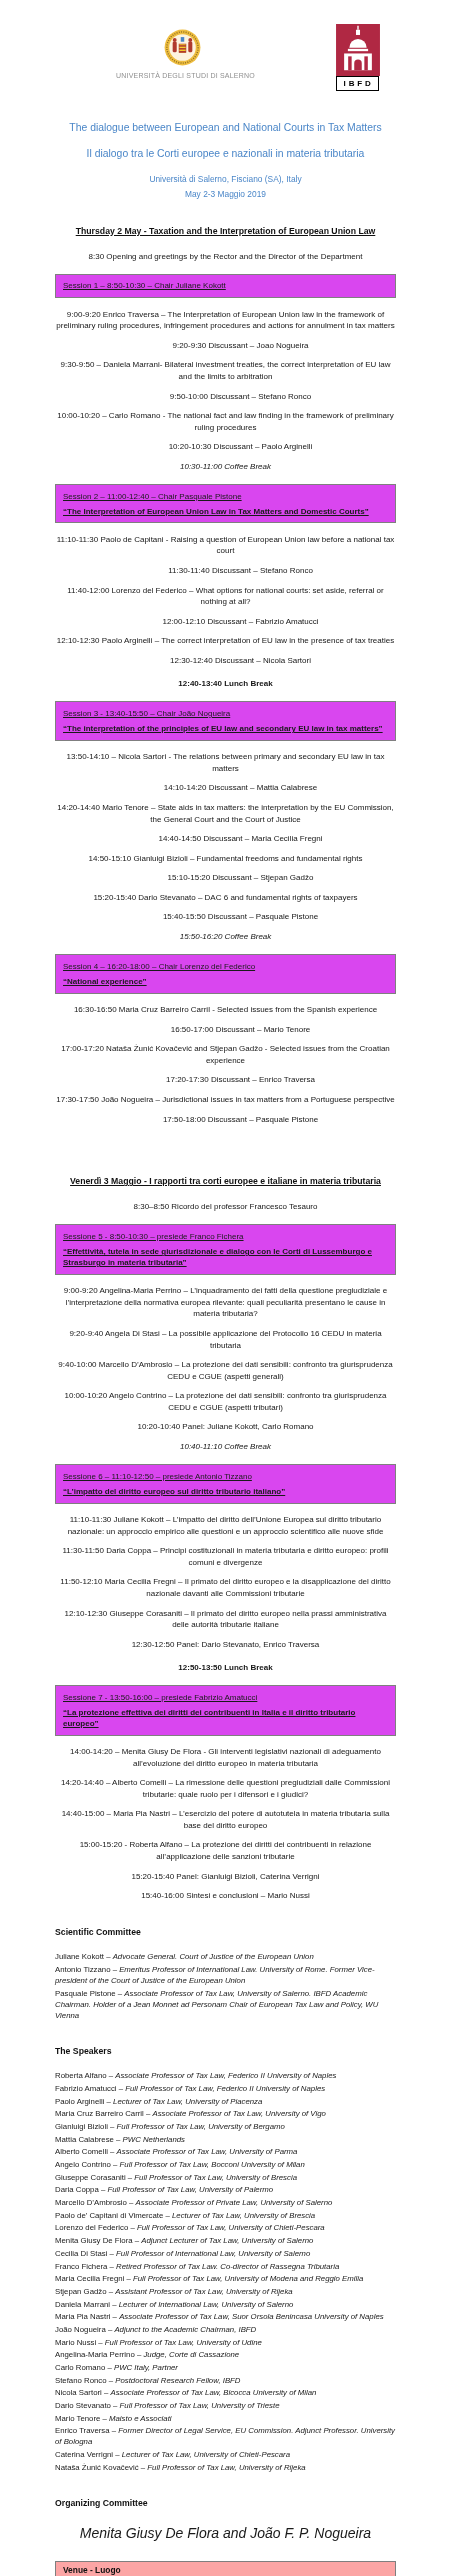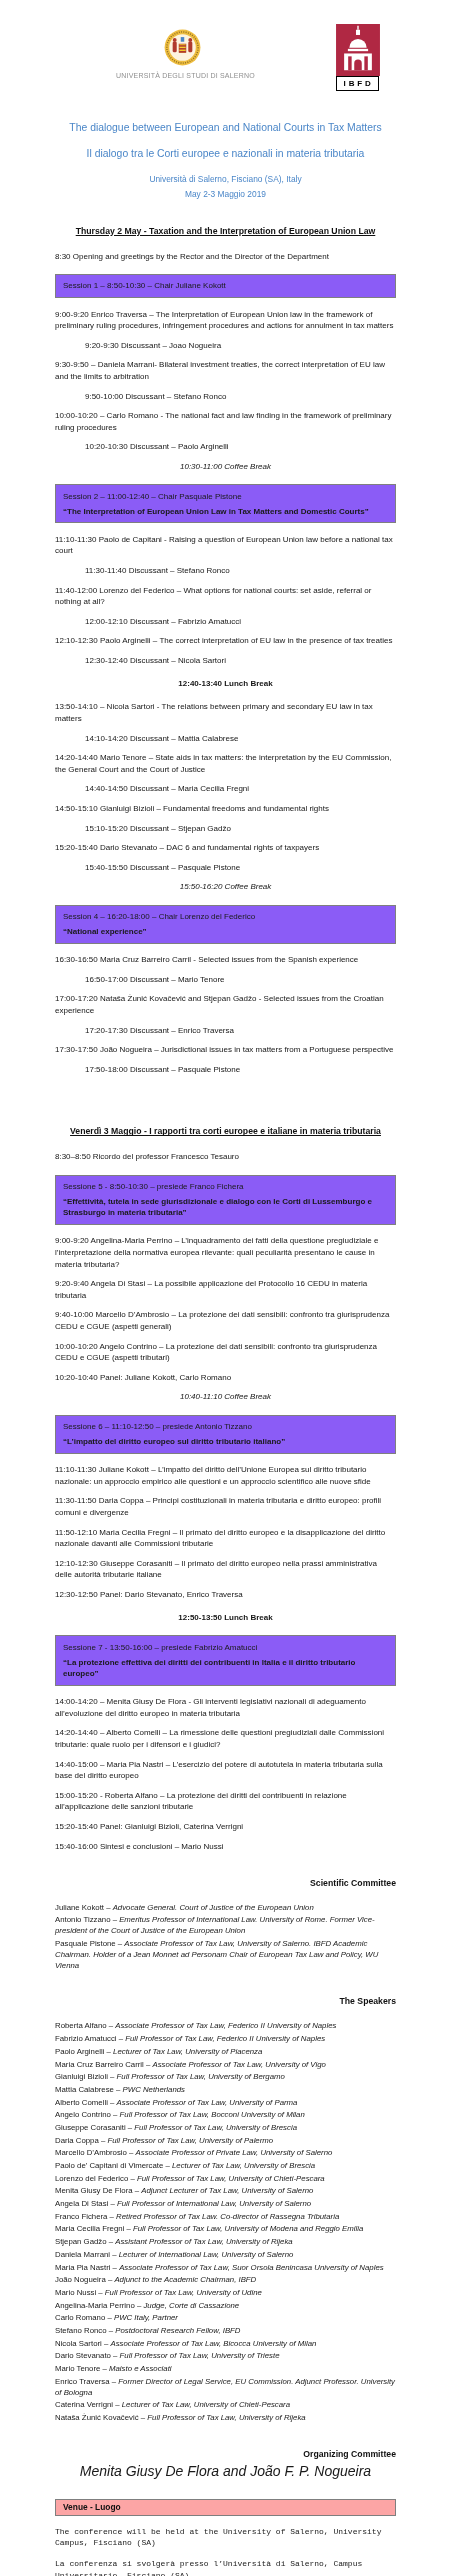--- a/index.html
+++ b/index.html
@@ -25,32 +25,32 @@
   .titles{text-align:center;margin-top:20px;}
   .title-main{color:#4a86c8;font-size:10.4px;margin:0 0 15px 0;font-weight:400;}
   .title-sub{color:#4a86c8;font-size:8.4px;margin:0 0 4.6px 0;font-weight:400;}
   
   .day-heading{
     text-align:center;font-weight:700;font-size:8.7px;
     text-decoration:underline;margin:27px 0 15px 0;color:#111;
   }
   .day2-heading{margin-top:51px;}
   
-  .item{font-size:8px;line-height:11.6px;margin:8px 0;color:#161616;}
+  .item{font-size:8px;line-height:11.6px;margin:8px 0;color:#161616;text-align:center;}
   .item.discussant{padding-left:30px;}
   .item.coffee{text-align:center;font-style:italic;font-weight:500;}
   .item.lunch{text-align:center;font-weight:700;margin:11.6px 0;}
   .session-box{
-    background:#8b5cf6;border:0.6px solid #7f7f7f;
-    padding:1.7px 7px;margin:11.6px 0 10.4px 0;
+    background:#d946ef;border:0.6px solid #7f7f7f;
+    padding:1.7px 7px;margin:11.6px 0 10.4px 0;text-decoration:underline;
   }
   .session-box p{margin:4px 0;font-size:8px;line-height:11px;}
   .session-quote{font-weight:700;}
   
-  .section-heading{text-align:right;font-weight:700;font-size:8.7px;margin:25.5px 0 14px 0;color:#111;}
+  .section-heading{text-align:left;font-weight:700;font-size:8.7px;margin:25.5px 0 14px 0;color:#111;}
   .member{font-size:7.8px;line-height:11px;margin:1.7px 0;}
   .member .role{font-style:italic;}
   .org-names{text-align:center;font-style:italic;font-size:14px;margin:3.5px 0 0 0;}
   
   .bar{
     background:#fca5a5;border:0.6px solid #7f7f7f;
     font-weight:700;font-size:8.4px;padding:2.9px 7px;margin:20px 0 9.3px 0;color:#111;
   }
   .info-line{font-size:8px;line-height:11.6px;margin:9.3px 0;font-family:Liberation Mono, monospace;}
 </style>
@@ -121,20 +121,24 @@
         <p class="session-title">Session 2 – 11:00-12:40 – Chair Pasquale Pistone</p>
         <p class="session-quote">“The Interpretation of European Union Law in Tax Matters and Domestic Courts”</p>
       </div>
       <p class="item talk">11:10-11:30 Paolo de Capitani - Raising a question of European Union law before a national tax court</p>
       <p class="item discussant">11:30-11:40 Discussant – Stefano Ronco</p>
       <p class="item talk">11:40-12:00 Lorenzo del Federico – What options for national courts: set aside, referral or nothing at all?</p>
       <p class="item discussant">12:00-12:10 Discussant – Fabrizio Amatucci</p>
       <p class="item talk">12:10-12:30 Paolo Arginelli – The correct interpretation of EU law in the presence of tax treaties</p>
       <p class="item discussant">12:30-12:40 Discussant – Nicola Sartori</p>
       <p class="item lunch">12:40-13:40 Lunch Break</p>
+      <div class="session-box">
+        <p class="session-title">Session 3 - 13:40-15:50 – Chair João Nogueira</p>
+        <p class="session-quote">“The interpretation of the principles of EU law and secondary EU law in tax matters”</p>
+      </div>
       <p class="item talk">13:50-14:10 – Nicola Sartori - The relations between primary and secondary EU law in tax matters</p>
       <p class="item discussant">14:10-14:20 Discussant – Mattia Calabrese</p>
       <p class="item talk">14:20-14:40 Mario Tenore – State aids in tax matters: the interpretation by the EU Commission, the General Court and the Court of Justice</p>
       <p class="item discussant">14:40-14:50 Discussant – Maria Cecilia Fregni</p>
       <p class="item talk">14:50-15:10 Gianluigi Bizioli – Fundamental freedoms and fundamental rights</p>
       <p class="item discussant">15:10-15:20 Discussant – Stjepan Gadžo</p>
       <p class="item talk">15:20-15:40 Dario Stevanato – DAC 6 and fundamental rights of taxpayers</p>
       <p class="item discussant">15:40-15:50 Discussant – Pasquale Pistone</p>
       <p class="item coffee">15:50-16:20 Coffee Break</p>
       <div class="session-box">
@@ -200,40 +204,40 @@
       <p class="member"><span class="name">Gianluigi Bizioli – </span><span class="role">Full Professor of Tax Law, University of Bergamo</span></p>
       <p class="member"><span class="name">Mattia Calabrese – </span><span class="role">PWC Netherlands</span></p>
       <p class="member"><span class="name">Alberto Comelli – </span><span class="role">Associate Professor of Tax Law, University of Parma</span></p>
       <p class="member"><span class="name">Angelo Contrino – </span><span class="role">Full Professor of Tax Law, Bocconi University of Milan</span></p>
       <p class="member"><span class="name">Giuseppe Corasaniti – </span><span class="role">Full Professor of Tax Law, University of Brescia</span></p>
       <p class="member"><span class="name">Daria Coppa – </span><span class="role">Full Professor of Tax Law, University of Palermo</span></p>
       <p class="member"><span class="name">Marcello D’Ambrosio – </span><span class="role">Associate Professor of Private Law, University of Salerno</span></p>
       <p class="member"><span class="name">Paolo de’ Capitani di Vimercate – </span><span class="role">Lecturer of Tax Law, University of Brescia</span></p>
       <p class="member"><span class="name">Lorenzo del Federico – </span><span class="role">Full Professor of Tax Law, University of Chieti-Pescara</span></p>
       <p class="member"><span class="name">Menita Giusy De Flora – </span><span class="role">Adjunct Lecturer of Tax Law, University of Salerno</span></p>
-      <p class="member"><span class="name">Angela Di Stasi – </span><span class="role">Full Professor of International Law, University of Salerno</span></p>
+      <p class="member"><span class="name">Cecilia Di Stasi – </span><span class="role">Full Professor of International Law, University of Salerno</span></p>
       <p class="member"><span class="name">Franco Fichera – </span><span class="role">Retired Professor of Tax Law. Co-director of Rassegna Tributaria</span></p>
       <p class="member"><span class="name">Maria Cecilia Fregni – </span><span class="role">Full Professor of Tax Law, University of Modena and Reggio Emilia</span></p>
       <p class="member"><span class="name">Stjepan Gadžo – </span><span class="role">Assistant Professor of Tax Law, University of Rijeka</span></p>
       <p class="member"><span class="name">Daniela Marrani – </span><span class="role">Lecturer of International Law, University of Salerno</span></p>
       <p class="member"><span class="name">Maria Pia Nastri – </span><span class="role">Associate Professor of Tax Law, Suor Orsola Benincasa University of Naples</span></p>
       <p class="member"><span class="name">João Nogueira – </span><span class="role">Adjunct to the Academic Chairman, IBFD</span></p>
       <p class="member"><span class="name">Mario Nussi – </span><span class="role">Full Professor of Tax Law, University of Udine</span></p>
       <p class="member"><span class="name">Angelina-Maria Perrino – </span><span class="role">Judge, Corte di Cassazione</span></p>
       <p class="member"><span class="name">Carlo Romano – </span><span class="role">PWC Italy, Partner</span></p>
       <p class="member"><span class="name">Stefano Ronco – </span><span class="role">Postdoctoral Research Fellow, IBFD</span></p>
       <p class="member"><span class="name">Nicola Sartori – </span><span class="role">Associate Professor of Tax Law, Bicocca University of Milan</span></p>
       <p class="member"><span class="name">Dario Stevanato – </span><span class="role">Full Professor of Tax Law, University of Trieste</span></p>
       <p class="member"><span class="name">Mario Tenore – </span><span class="role">Maisto e Associati</span></p>
       <p class="member"><span class="name">Enrico Traversa – </span><span class="role">Former Director of Legal Service, EU Commission. Adjunct Professor. University of Bologna</span></p>
       <p class="member"><span class="name">Caterina Verrigni – </span><span class="role">Lecturer of Tax Law, University of Chieti-Pescara</span></p>
       <p class="member"><span class="name">Nataša Żunić Kovačević – </span><span class="role">Full Professor of Tax Law, University of Rijeka</span></p>
     </div>
 
-  <div class="section-heading" style="margin-bottom:4px;">Organizing Committee</div>
+  <div class="section-heading" style="margin-bottom:17px;">Organizing Committee</div>
   <p class="org-names">Menita Giusy De Flora and João F. P. Nogueira</p>
 
   <div class="bar">Venue - Luogo</div>
   <div>
       <p class="info-line">The conference will be held at the University of Salerno, University Campus, Fisciano (SA)</p>
       <p class="info-line">La conferenza si svolgerà presso l’Università di Salerno, Campus Universitario, Fisciano (SA)</p>
     </div>
 
 </div>
 

